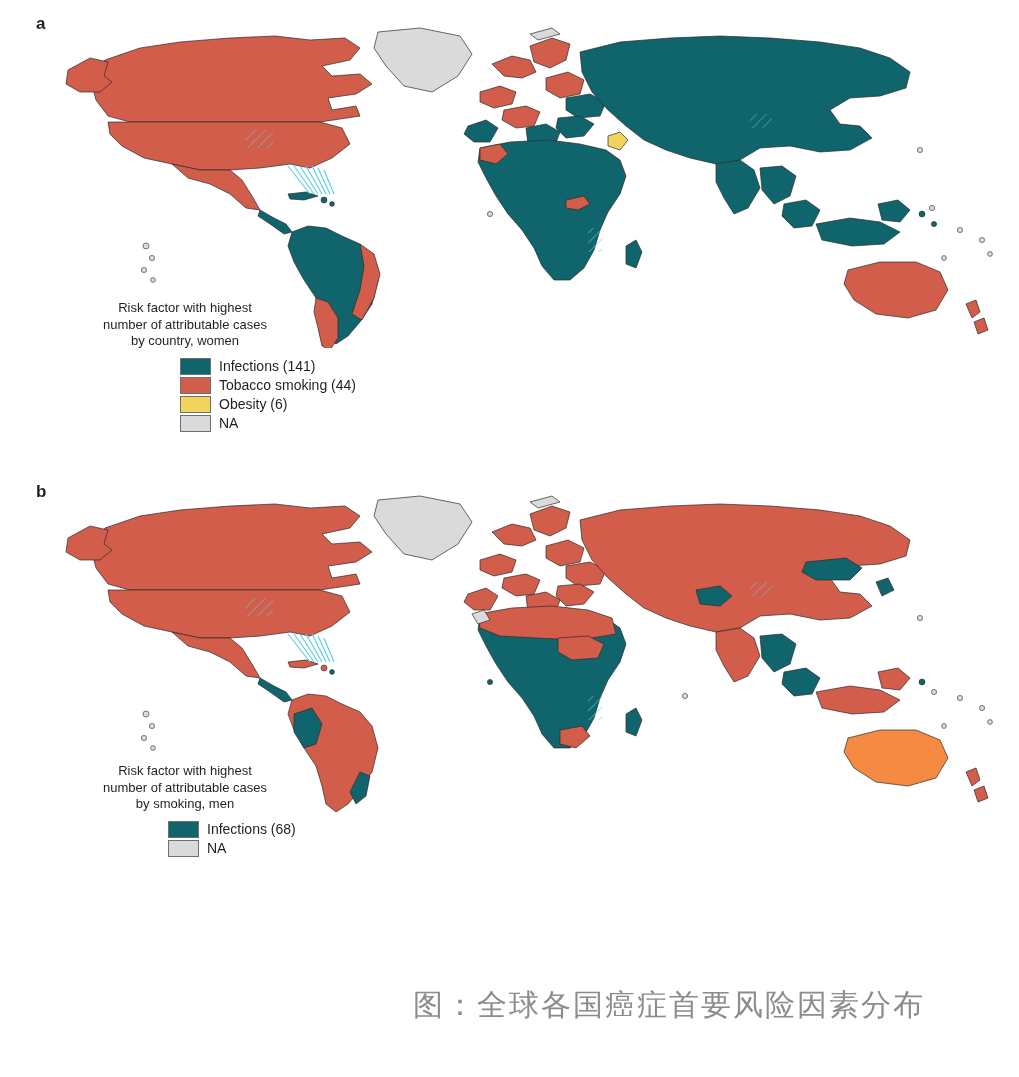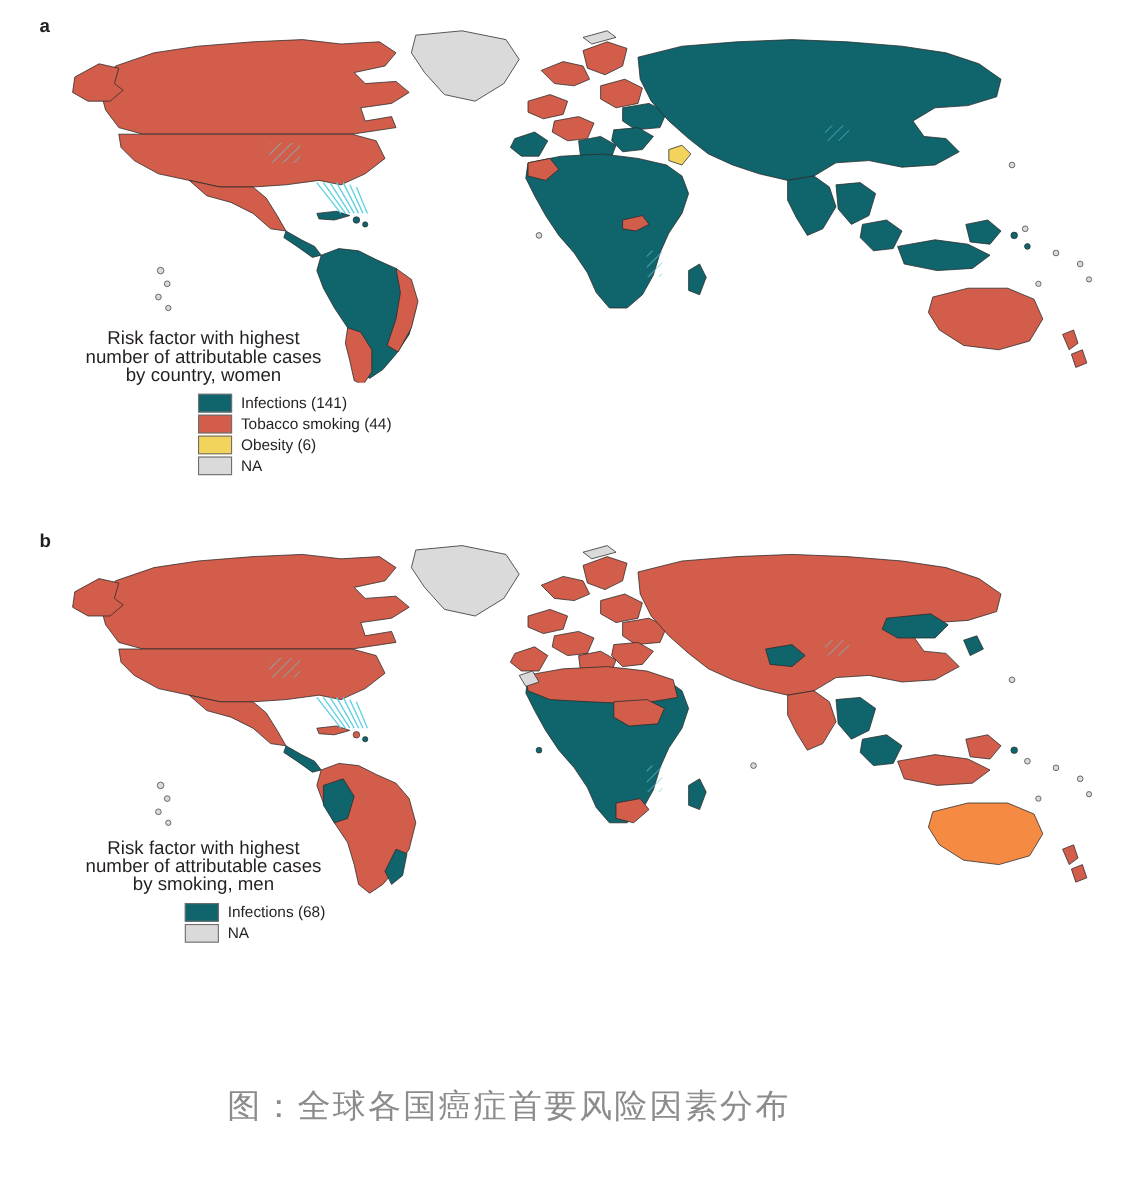--- a/index.html
+++ b/index.html
@@ -52,21 +52,21 @@
 
   .legend {
     position: absolute;
     left: 58px;
     top: 300px;
     width: 300px;
   }
   #panel-b .legend { top: 295px; }
 
   .legend-title {
-    font-size: 17px;
+    font-size: 13px;
     line-height: 16.5px;
     color: #231f20;
     text-align: center;
     width: 246px;
     margin-left: 4px;
     font-weight: 400;
   }
   .legend-title div { white-space: nowrap; }
 
   .legend-items {
@@ -92,21 +92,21 @@
     margin-left: 8px;
     white-space: nowrap;
     line-height: 17px;
   }
 
   .caption {
     position: absolute;
     left: 0;
     top: 985px;
     width: 925px;
-    text-align: center;
+    text-align: right;
     font-size: 30px;
     color: #8c8c8c;
     letter-spacing: 2px;
     font-family: "DejaVu Sans", sans-serif;
   }
 
   .country { stroke: #2b2b2b; stroke-width: 0.7; stroke-linejoin: round; }
   .dot { stroke: #2b2b2b; stroke-width: 0.6; }
   .hatch-line { stroke: #5fd0e0; stroke-width: 1.1; }
 </style>

